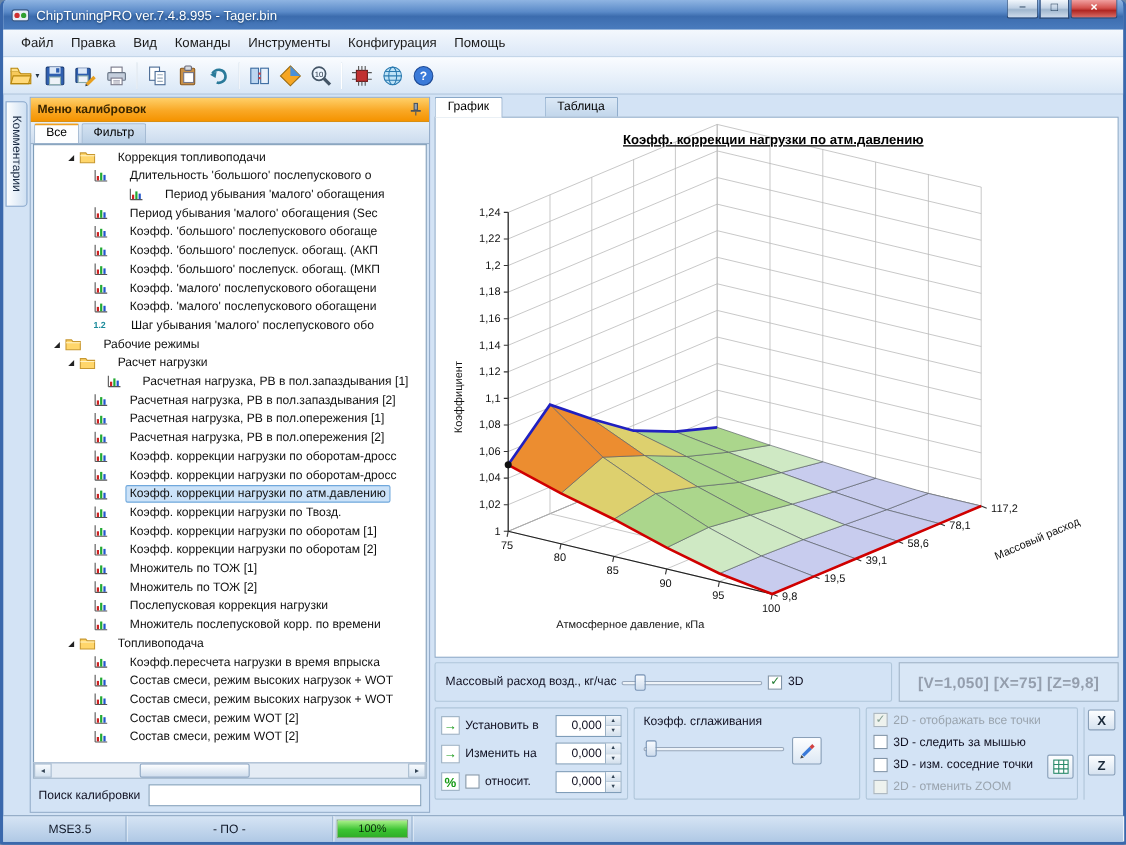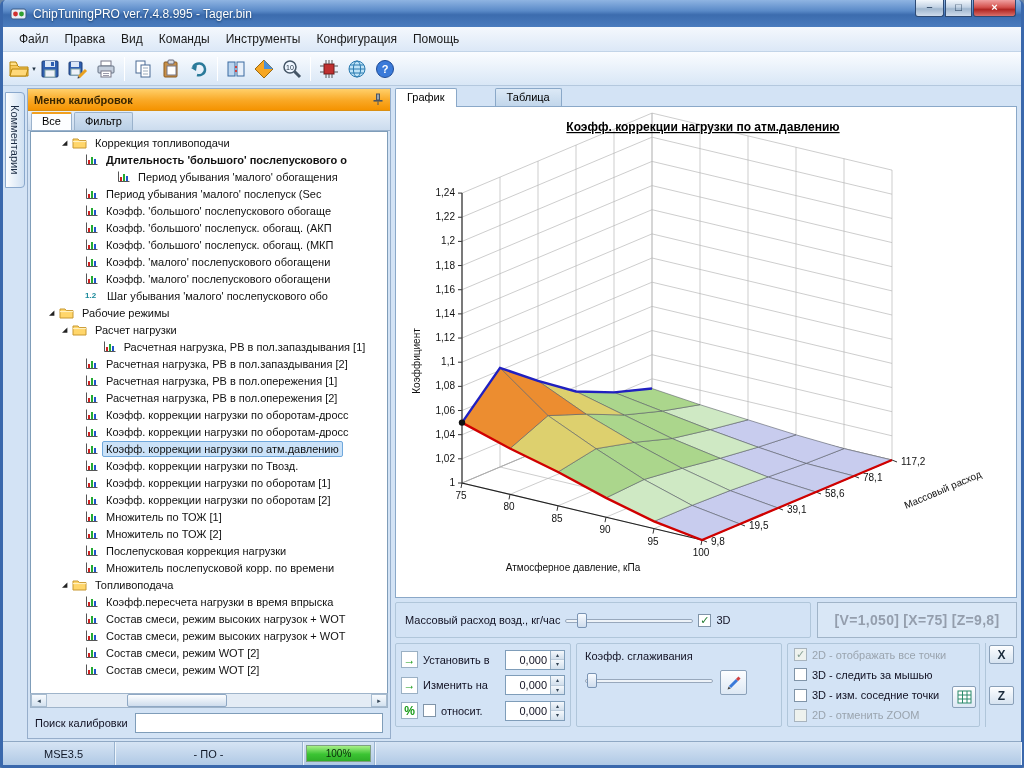--- a/index.html
+++ b/index.html
@@ -29,21 +29,21 @@
 
 .left-panel{width:364px;flex:0 0 364px;display:flex;flex-direction:column;border:1px solid #96aecb;background:#d3e3f5;margin:2px 0;}
 .panel-header{height:22px;flex:0 0 22px;background:linear-gradient(#ffd06a,#f9a825 55%,#f59300);border-bottom:1px solid #d98f12;display:flex;align-items:center;padding:0 6px;}
 .panel-header .t{font-size:11px;font-weight:bold;color:#3a2600;flex:1;}
 .panel-tabs{height:20px;flex:0 0 20px;display:flex;align-items:flex-end;padding-left:3px;border-bottom:1px solid #9ab2cc;background:linear-gradient(#e6eff9,#ccdcee);}
 .ptab{font-size:11px;padding:2px 10px 3px;border:1px solid #9ab2cc;border-bottom:none;background:linear-gradient(#d4e2f1,#b9cfe6);margin-right:2px;border-radius:2px 2px 0 0;cursor:default;}
 .ptab.active{background:#fdfeff;border-top:2px solid #f0a020;padding-top:1px;}
 .tree{flex:1;background:#fff;border:1px solid #7f9db9;border-bottom:none;margin:0 2px;overflow:hidden;padding-top:2px;}
 .trow{height:17px;display:flex;align-items:center;font-size:11px;white-space:nowrap;cursor:default;color:#111;}
 .expander{width:10px;font-size:7px;color:#222;flex:0 0 10px;}
-.ticon{display:inline-flex;margin-right:4px;flex:0 0 auto;}
+.ticon{display:inline-flex;margin-right:16px;flex:0 0 auto;}
 .scalar-ico{font-size:8px;font-weight:bold;color:#1a8a9a;width:14px;display:inline-block;}
 .trow .lbl{padding:1px 3px;border:1px solid transparent;}
 .trow.selected .lbl{background:#cbe2f8;border:1px solid #70a8dc;border-radius:2px;}
 .hscroll{height:15px;flex:0 0 15px;margin:0 2px;background:#e4ecf5;border:1px solid #9fb4ca;display:flex;align-items:stretch;}
 .harrow{width:16px;background:linear-gradient(#f8fbfe,#d4e2f0);border:1px solid #a8bcd0;font-size:7px;color:#345;display:flex;align-items:center;justify-content:center;}
 .hthumb{width:100px;margin-left:80px;background:linear-gradient(#fdfeff,#cfdded);border:1px solid #8fa8c4;border-radius:2px;}
 .search-row{height:30px;flex:0 0 30px;display:flex;align-items:center;padding:0 7px;gap:7px;font-size:11px;color:#112;}
 .search-row input{flex:1;height:20px;border:1px solid #7f9db9;font-size:11px;padding:0 4px;background:#fff;}
 
 .right-panel{flex:1;display:flex;flex-direction:column;padding:2px 4px 0;min-width:0;}
@@ -290,21 +290,21 @@
           <div class="trow" style="padding-left: 31px;">
             <span class="expander">◢</span>
             <span class="ticon">
               <svg width="15" height="13" viewBox="0 0 15 13">
                 <path d="M1 3h5l1.3 1.6H14V12H1z" fill="#ffd66b" stroke="#c89830"></path>
                 <path d="M1 5.6h13" stroke="#fff3c8" fill="none"></path>
               </svg>
             </span>
             <span class="lbl">Коррекция топливоподачи</span>
           </div>
-          <div class="trow" style="padding-left: 54px; font-weight: bold;">
+          <div class="trow" style="padding-left: 54px;">
             <span class="ticon">
               <svg width="13" height="12" viewBox="0 0 13 12">
                 <line x1="1.5" y1="0.5" x2="1.5" y2="10.5" stroke="#555"></line>
                 <line x1="1.5" y1="10.5" x2="12.5" y2="10.5" stroke="#555"></line>
                 <rect x="3" y="6" width="2" height="4" fill="#cc2222"></rect>
                 <rect x="6" y="3" width="2" height="7" fill="#22aa33"></rect>
                 <rect x="9" y="5" width="2" height="5" fill="#2255cc"></rect>
               </svg>
             </span>
             <span class="lbl">Длительность 'большого' послепускового о</span>
@@ -324,21 +324,21 @@
           <div class="trow" style="padding-left: 54px;">
             <span class="ticon">
               <svg width="13" height="12" viewBox="0 0 13 12">
                 <line x1="1.5" y1="0.5" x2="1.5" y2="10.5" stroke="#555"></line>
                 <line x1="1.5" y1="10.5" x2="12.5" y2="10.5" stroke="#555"></line>
                 <rect x="3" y="6" width="2" height="4" fill="#cc2222"></rect>
                 <rect x="6" y="3" width="2" height="7" fill="#22aa33"></rect>
                 <rect x="9" y="5" width="2" height="5" fill="#2255cc"></rect>
               </svg>
             </span>
-            <span class="lbl">Период убывания 'малого' послепуск (Sec</span>
+            <span class="lbl">Период убывания 'малого' обогащения (Sec</span>
           </div>
           <div class="trow" style="padding-left: 54px;">
             <span class="ticon">
               <svg width="13" height="12" viewBox="0 0 13 12">
                 <line x1="1.5" y1="0.5" x2="1.5" y2="10.5" stroke="#555"></line>
                 <line x1="1.5" y1="10.5" x2="12.5" y2="10.5" stroke="#555"></line>
                 <rect x="3" y="6" width="2" height="4" fill="#cc2222"></rect>
                 <rect x="6" y="3" width="2" height="7" fill="#22aa33"></rect>
                 <rect x="9" y="5" width="2" height="5" fill="#2255cc"></rect>
               </svg>

